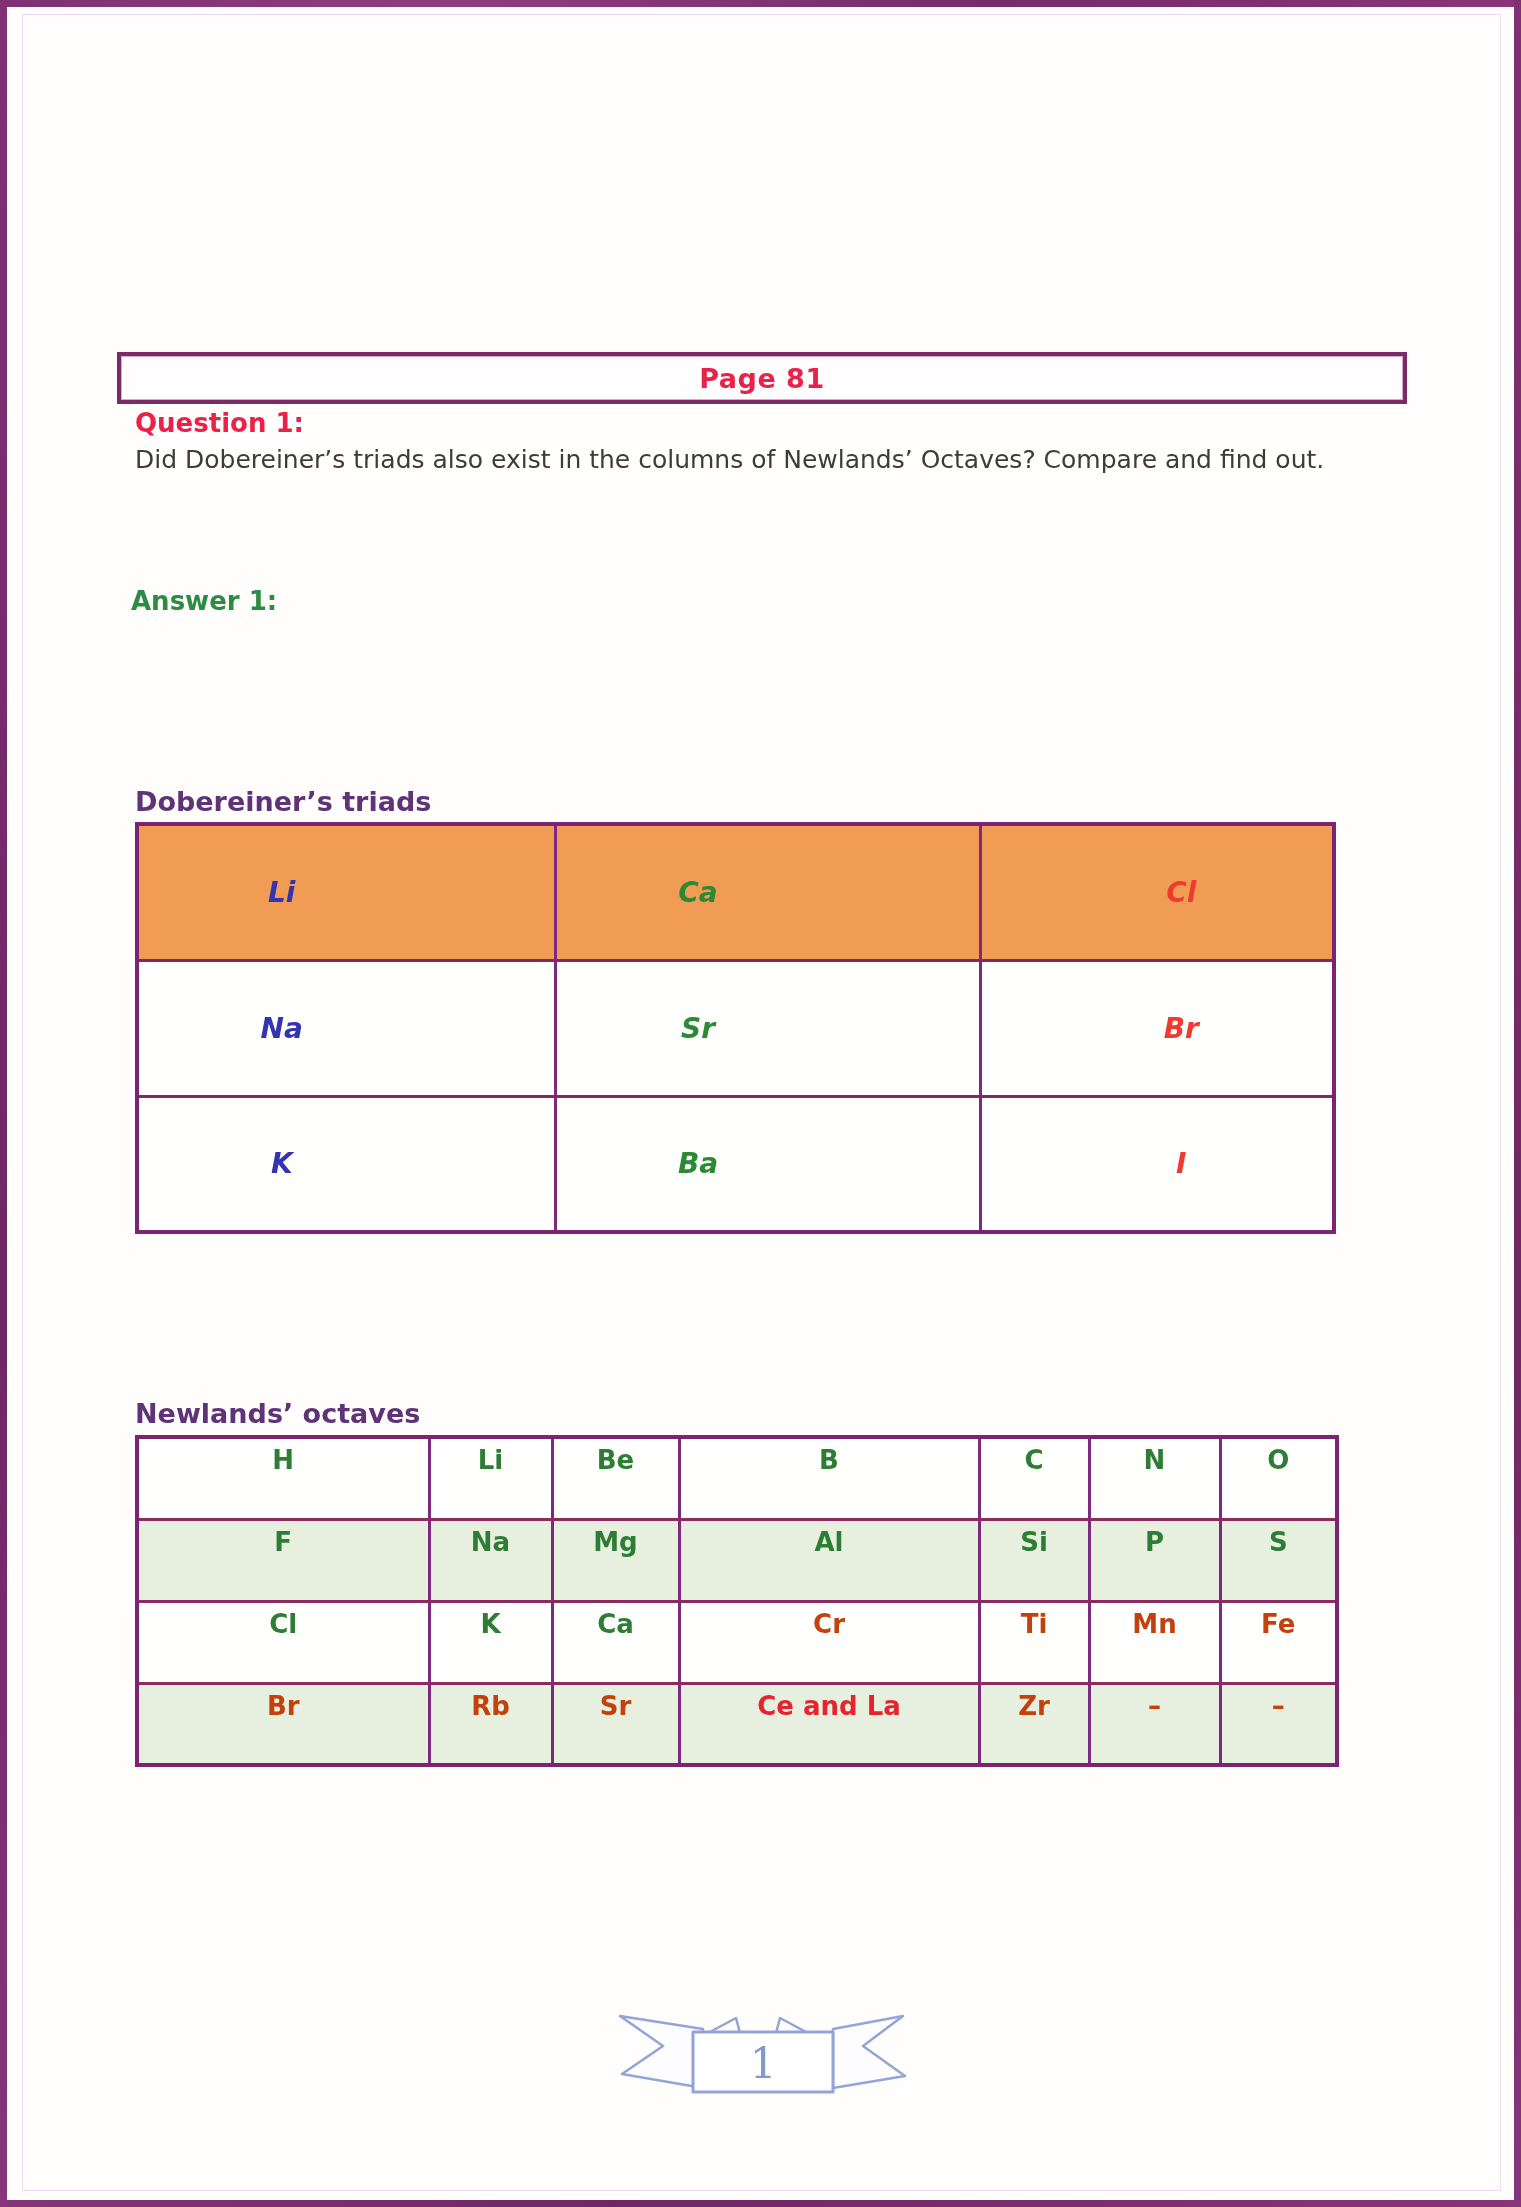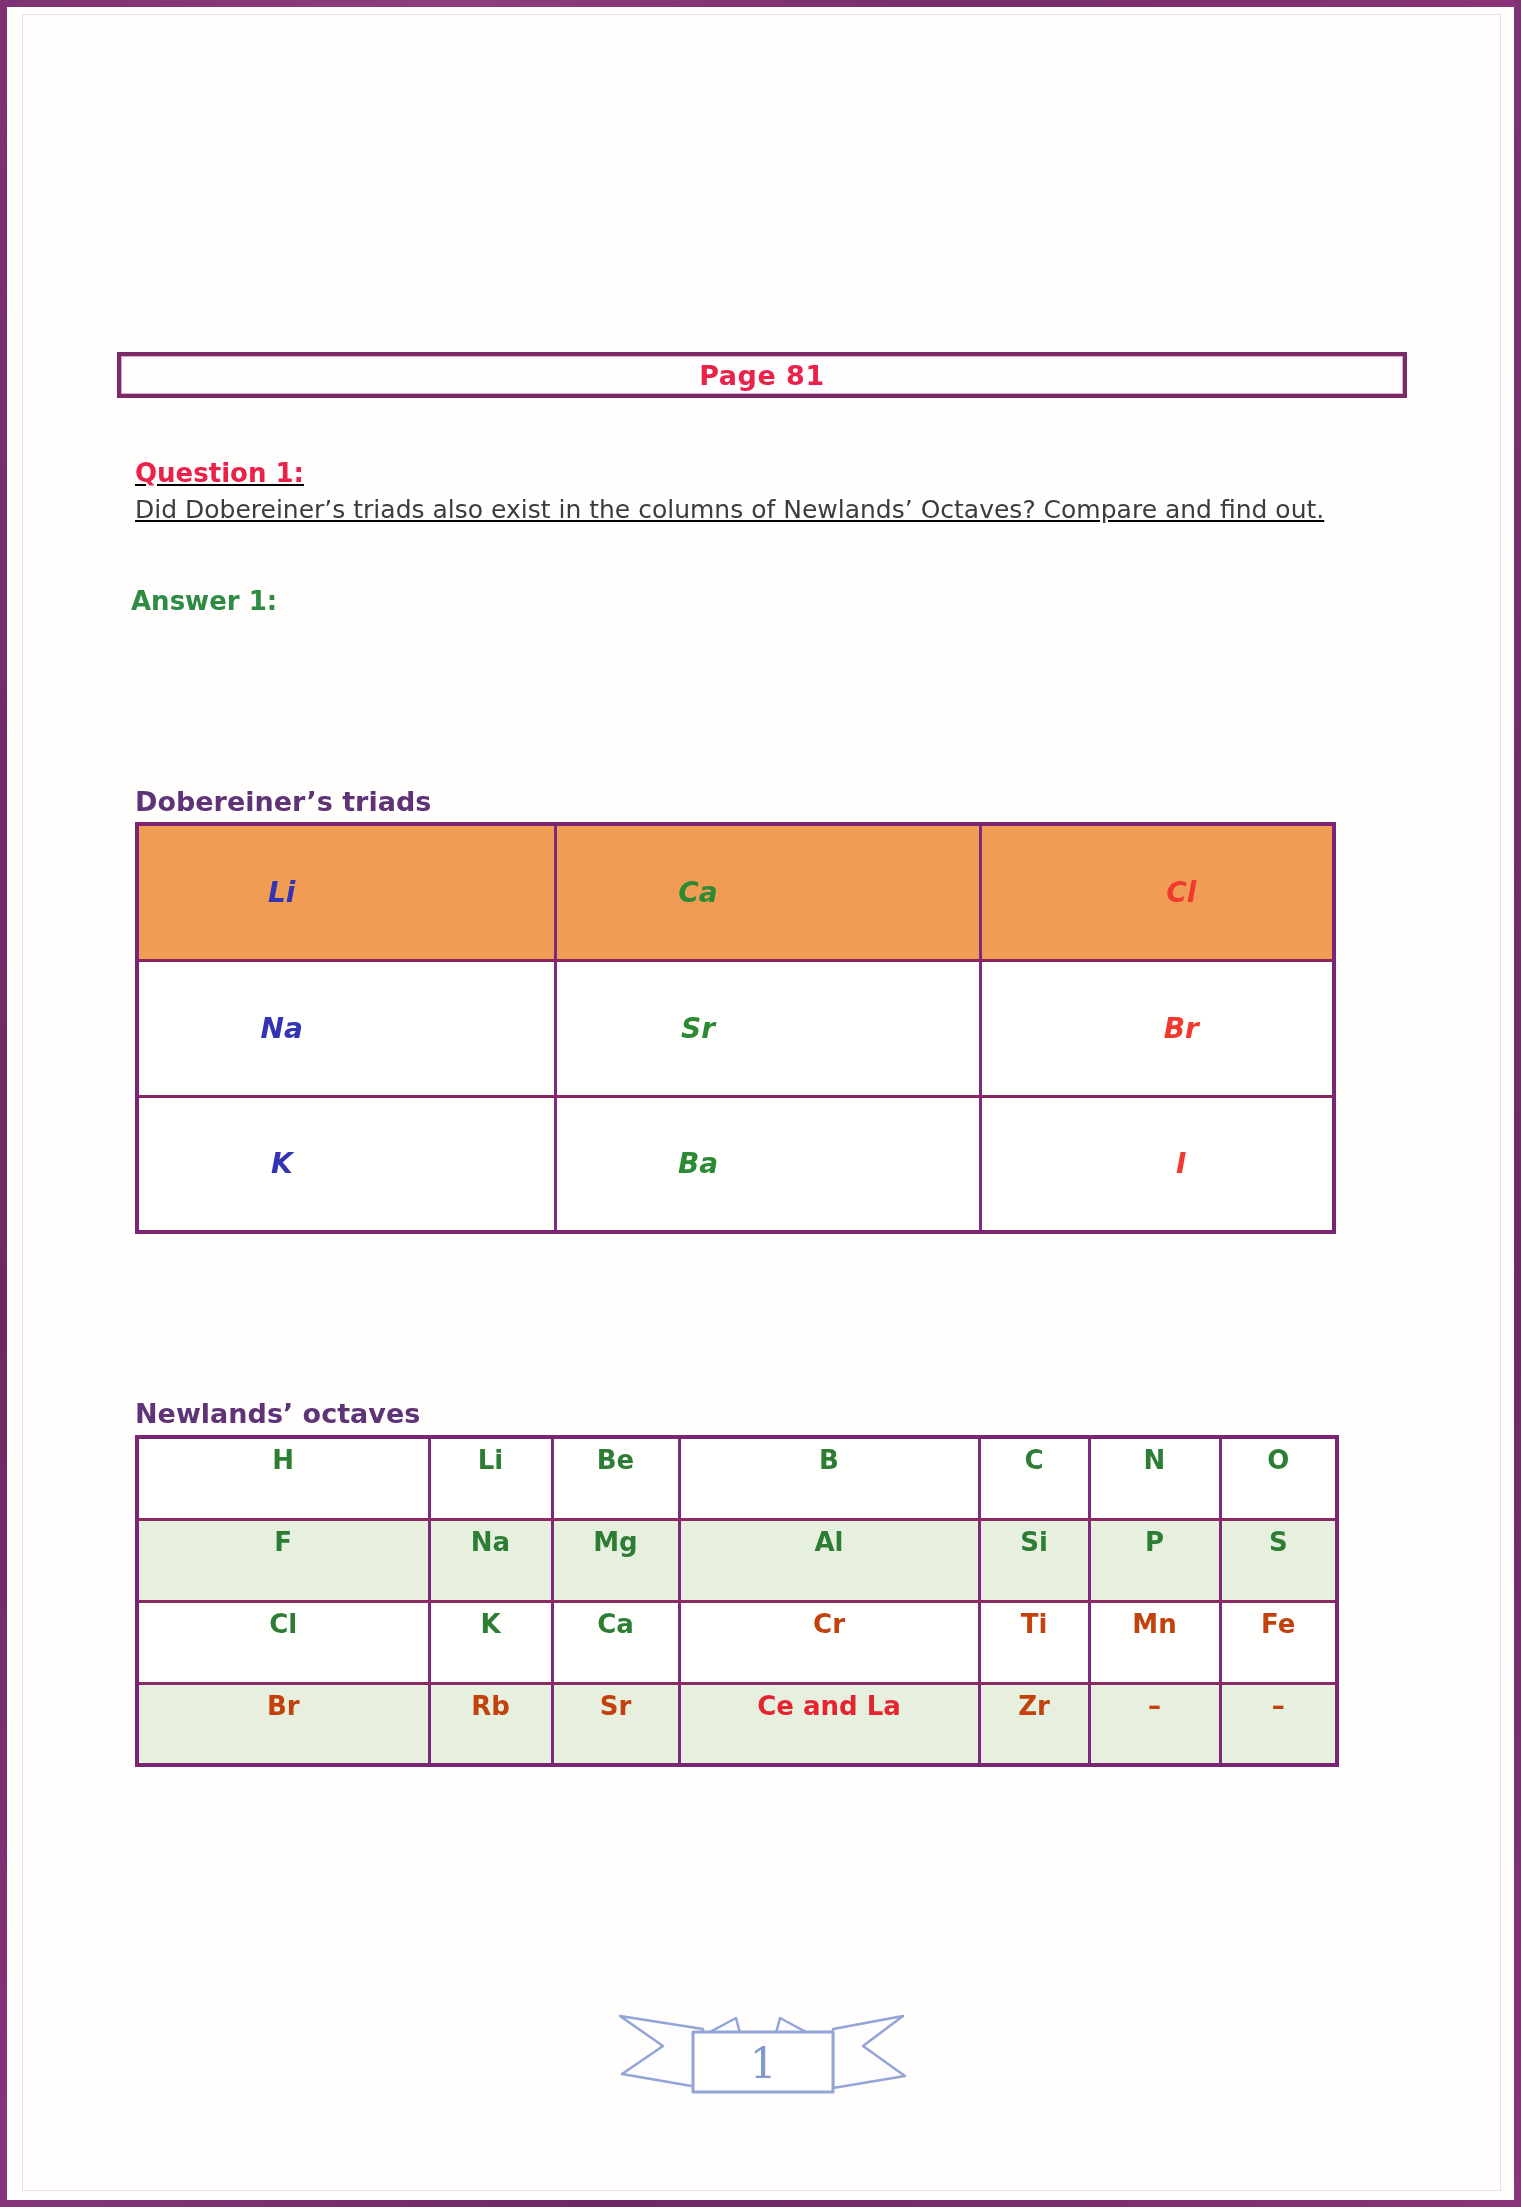--- a/index.html
+++ b/index.html
@@ -18,29 +18,29 @@
     background:linear-gradient(90deg,#86357a,#6e2765 40%,#8a3379);}
   .frame-left{position:absolute;left:0;top:0;width:7px;height:100%;
     background:linear-gradient(180deg,#7e3173,#6e2765 60%,#86357a);}
   .frame-right{position:absolute;right:0;top:0;width:7px;height:100%;
     background:linear-gradient(180deg,#7e3173,#6e2765 60%,#86357a);}
   .inner-line{position:absolute;left:22px;top:14px;right:20px;bottom:16px;
     border:1px solid #eed9ee;pointer-events:none;}
 
   
   .banner-box{
-    position:absolute;left:117px;top:352px;width:1290px;height:46px;
+    position:absolute;left:117px;top:352px;width:1290px;height:52px;
     box-sizing:border-box;border:4px solid #7c2968;background:#fffdfe;
     display:flex;align-items:center;justify-content:center;
     box-shadow:0 0 0 1px #d9a8cc inset;
   }
   .banner-text{color:#ea2148;font-weight:bold;font-size:27px;letter-spacing:.5px;}
 
   
-  .question-section{position:absolute;left:135px;top:458px;width:1200px;text-decoration:underline;}
+  .question-section{position:absolute;left:135px;top:408px;width:1200px;}
   .answer-section{position:absolute;left:131px;top:586px;width:1200px;}
   .q-label{color:#ea2148;font-weight:bold;font-size:26px;margin:0 0 5px 0;}
   .a-label{color:#2e8b44;font-weight:bold;font-size:26px;margin:0 0 5px 0;}
   .body-text{color:#3c3c3c;font-size:25px;line-height:33px;text-align:justify;margin:0;}
 
   
   .tbl-heading{position:absolute;left:135px;color:#5e3377;
     font-weight:bold;font-size:27px;}
   .h-triads{top:786px;}
   .h-octaves{top:1398px;}

